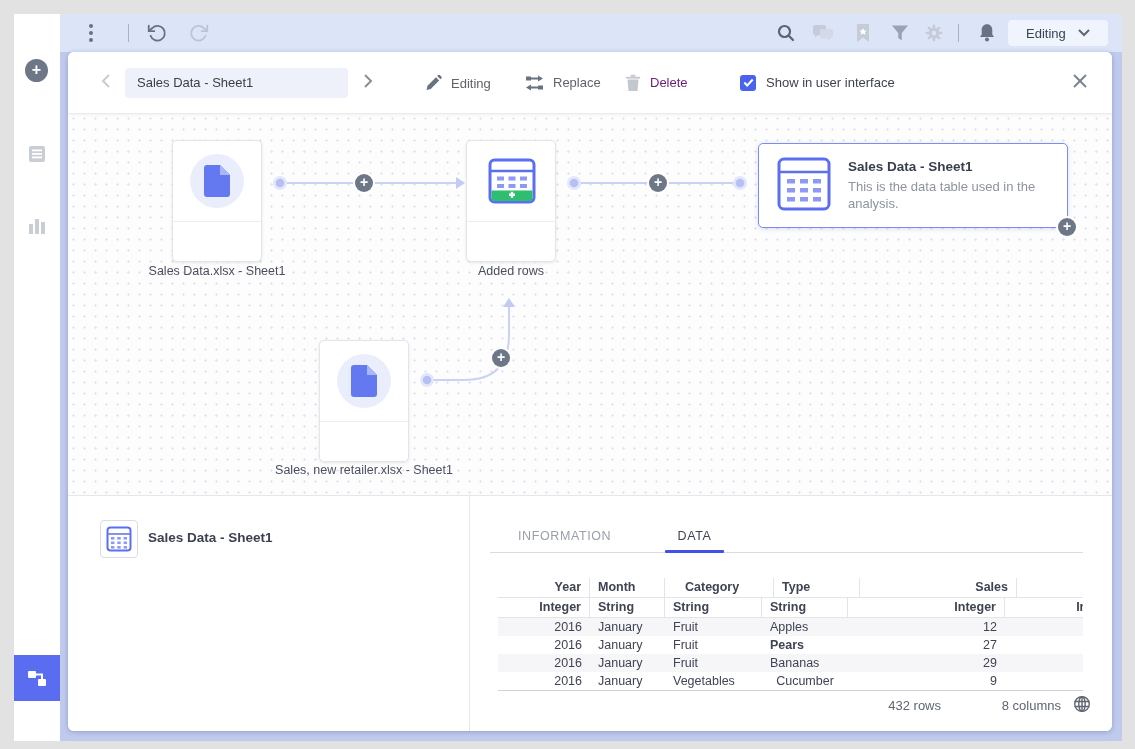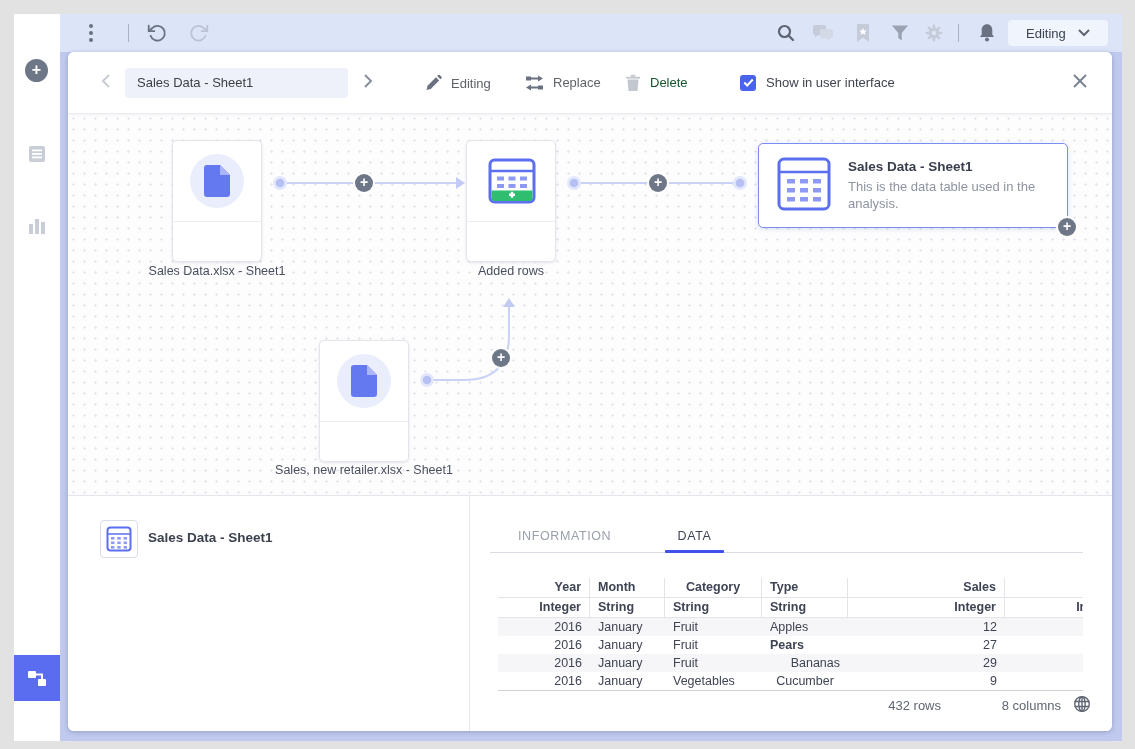--- a/index.html
+++ b/index.html
@@ -25,21 +25,21 @@
   .panel{position:absolute;left:54px;top:38px;width:1044px;height:679px;background:#fff;border-radius:6px;
          box-shadow:0 1px 5px rgba(50,60,110,.30);overflow:hidden}
 
   
   .ptoolbar{position:absolute;left:0;top:0;width:100%;height:61px;background:#fff;border-bottom:1px solid #e9ebf0;
             box-shadow:0 1px 3px rgba(0,0,0,.05);z-index:5}
   .pt-abs{position:absolute;top:50%;transform:translateY(-50%)}
   .selector-pill{left:57px;width:223px;height:30px;background:#eef1fa;border-radius:4px;font-size:13px;color:#3c4043;
                  line-height:30px;padding-left:12px;box-sizing:border-box;cursor:pointer}
   .tool-btn{display:flex;align-items:center;gap:9px;font-size:13px;color:#5f6368;cursor:pointer;background:none;border:none;padding:0;font-family:inherit}
-  .tool-btn.disabled{color:#14532d;cursor:default}
+  .tool-btn.disabled{color:#701a75;cursor:default}
   .cbx-group{display:flex;align-items:center;gap:10px;cursor:pointer}
   .cbx{width:16px;height:16px;border-radius:3px;background:#4a63ee;display:flex;align-items:center;justify-content:center}
   .cbx-label{font-size:13px;color:#3e4350}
 
   
   .canvas{position:absolute;left:0;top:61px;width:1044px;height:382px;background-color:#fdfdfe;
           background-image:radial-gradient(circle,#e4e7ef 1.3px,transparent 1.3px);background-size:11px 11px;overflow:hidden}
   .conn-svg{position:absolute;left:0;top:0;pointer-events:none}
   .node-sm{position:absolute;width:90px;height:122px;background:#fff;border:1px solid #e4e5ea;border-radius:5px;
            box-shadow:0 1px 3px rgba(20,30,60,.10);box-sizing:border-box;cursor:pointer}
@@ -366,21 +366,21 @@
 
         <div class="tab" style="left:450px;color:#9aa0ab">INFORMATION</div>
         <div class="tab" style="left:597px;width:59px;text-align:center;color:#3f4454">DATA</div>
         <div class="tab-rule"></div>
         <div class="tab-underline"></div>
 
         <div class="dt">
             <div class="dt-row dt-head">
               <div class="dt-cell" style="width: 92px; text-align: right;">Year</div>
               <div class="dt-cell" style="width: 75px; text-align: left;">Month</div>
-              <div class="dt-cell" style="width: 97px; text-align: center;">Category</div>
+              <div class="dt-cell" style="width: 97px; text-align: left; margin-left: 12px;">Category</div>
               <div class="dt-cell" style="width: 86px; text-align: left;">Type</div>
               <div class="dt-cell" style="width: 157px; text-align: right;">Sales</div>
               <div class="dt-cell" style="width: 110px; text-align: right;">Co</div>
             </div>
             <div class="dt-row dt-types">
               <div class="dt-cell" style="width: 92px; text-align: right;">Integer</div>
               <div class="dt-cell" style="width: 75px; text-align: left;">String</div>
               <div class="dt-cell" style="width: 97px; text-align: left;">String</div>
               <div class="dt-cell" style="width: 86px; text-align: left;">String</div>
               <div class="dt-cell" style="width: 157px; text-align: right;">Integer</div>
@@ -399,21 +399,21 @@
               <div class="dt-cell" style="width: 75px; text-align: left;">January</div>
               <div class="dt-cell" style="width: 97px; text-align: left;">Fruit</div>
               <div class="dt-cell" style="width: 86px; text-align: left; font-weight: bold;">Pears</div>
               <div class="dt-cell" style="width: 157px; text-align: right;">27</div>
               <div class="dt-cell" style="width: 110px; text-align: right;"></div>
             </div>
             <div class="dt-row dt-data odd">
               <div class="dt-cell" style="width: 92px; text-align: right;">2016</div>
               <div class="dt-cell" style="width: 75px; text-align: left;">January</div>
               <div class="dt-cell" style="width: 97px; text-align: left;">Fruit</div>
-              <div class="dt-cell" style="width: 86px; text-align: right;">Bananas</div>
+              <div class="dt-cell" style="width: 86px; text-align: left;">Bananas</div>
               <div class="dt-cell" style="width: 157px; text-align: right;">29</div>
               <div class="dt-cell" style="width: 110px; text-align: right;"></div>
             </div>
             <div class="dt-row dt-data">
               <div class="dt-cell" style="width: 92px; text-align: right;">2016</div>
               <div class="dt-cell" style="width: 75px; text-align: left;">January</div>
               <div class="dt-cell" style="width: 97px; text-align: left;">Vegetables</div>
               <div class="dt-cell" style="width: 86px; text-align: center;">Cucumber</div>
               <div class="dt-cell" style="width: 157px; text-align: right;">9</div>
               <div class="dt-cell" style="width: 110px; text-align: right;"></div>

